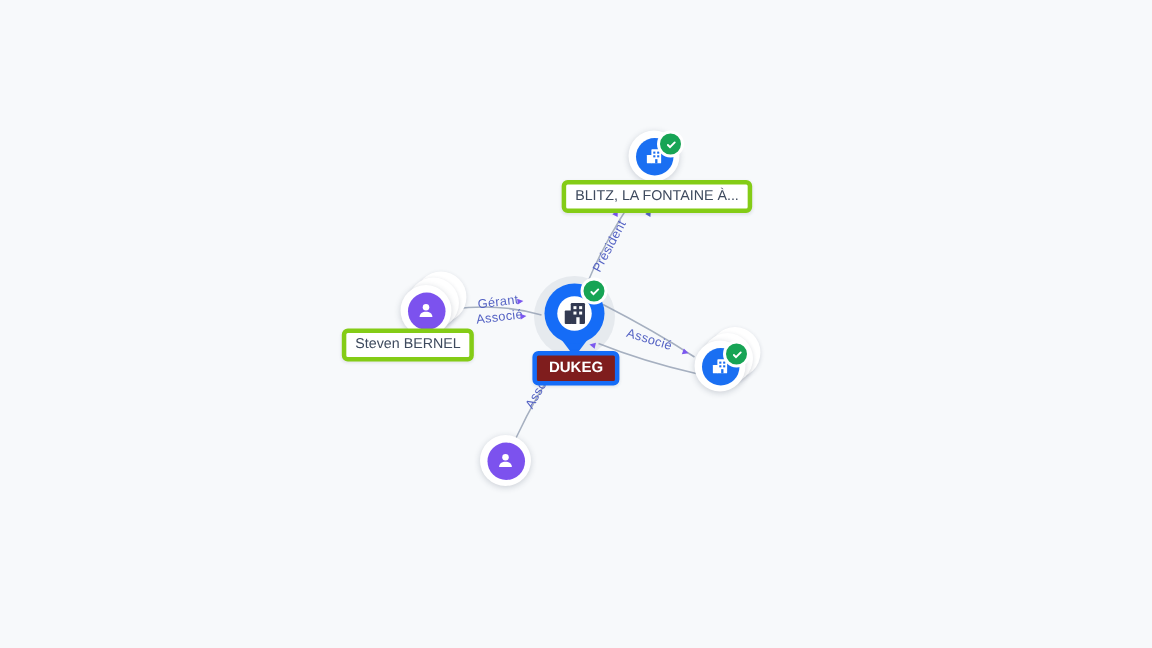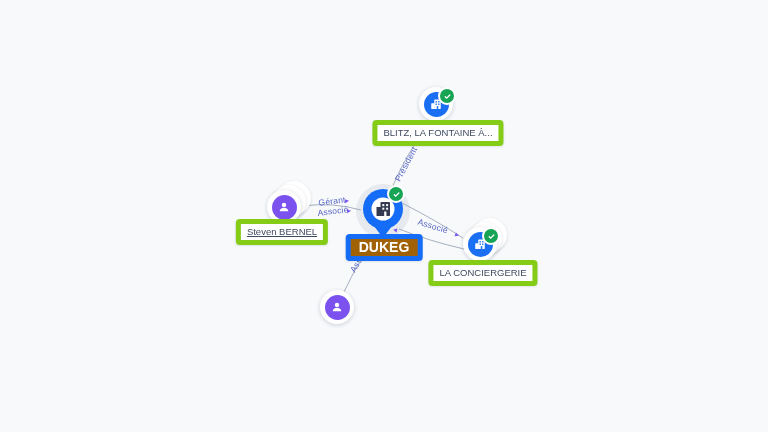--- a/index.html
+++ b/index.html
@@ -29,27 +29,27 @@
   .inner.person{background:#7c52ee;}
 
   .badge{
     position:absolute;width:14px;height:14px;border-radius:50%;
     background:#17a455;border:2px solid #ffffff;z-index:6;
     display:flex;align-items:center;justify-content:center;
   }
 
   .pill{
     position:absolute;transform:translateX(-50%);
-    background:#ffffff;border:5px solid #84cc16;border-radius:4px;
+    background:#ffffff;border:3px solid #84cc16;border-radius:4px;
     padding:2px 6px;font-size:9.5px;color:#3e4a5e;white-space:nowrap;
     box-shadow:0 1px 2px rgba(45,58,82,.10);z-index:7;line-height:12px;
   }
   .pill.primary{
-    background:#a16207;border-color:#156cf7;color:#ffffff;
-    font-weight:bold;font-size:14px;padding:2px 8px;line-height:13px;
+    background:#7f1d1d;border-color:#156cf7;color:#ffffff;
+    font-weight:bold;font-size:10px;padding:2px 8px;line-height:13px;
   }
 
   .halo{
     position:absolute;left:356px;top:184px;width:54px;height:54px;
     border-radius:50%;background:rgba(141,153,174,.16);z-index:2;
   }
   .pin-wrap{position:absolute;left:359px;top:188px;width:48px;height:52px;z-index:5;}
 
   .edge-label{
     position:absolute;font-size:8.5px;color:#5563c4;white-space:nowrap;
@@ -134,33 +134,32 @@
           <rect x="11.1" y="13" width="2.2" height="4"></rect>
         </g>
       </svg>
     </div>
   </div>
   <div class="badge" style="left:482px;top:227px;">
     <svg width="9" height="9" viewBox="0 0 14 14">
         <path d="M3.5 7.3 l2.2 2.2 L10.6 4.6" stroke="#ffffff" stroke-width="2" fill="none" stroke-linecap="round"></path>
       </svg>
   </div>
-  <div class="pill" style="left:483px;top:260px;">LA CONCIERGERIE</div>
 
   <div class="stack" style="left:277px;top:181px;"></div>
   <div class="stack" style="left:272px;top:185px;"></div>
   <div class="ncircle n-steven">
     <div class="inner person">
       <svg width="14" height="14" viewBox="0 0 20 20" fill="#ffffff">
         <circle cx="10" cy="7" r="3.1"></circle>
         <path d="M3.9 16.2 c0-3.4 2.8-5.1 6.1-5.1 s6.1 1.7 6.1 5.1 z"></path>
       </svg>
     </div>
   </div>
-  <div class="pill" style="left:282px;top:219px;text-decoration:underline;">Steven BERNEL</div>
+  <div class="pill" style="left:272px;top:219px;">Steven BERNEL</div>
 
   <div class="ncircle n-kegane">
     <div class="inner person">
       <svg width="14" height="14" viewBox="0 0 20 20" fill="#ffffff">
         <circle cx="10" cy="7" r="3.1"></circle>
         <path d="M3.9 16.2 c0-3.4 2.8-5.1 6.1-5.1 s6.1 1.7 6.1 5.1 z"></path>
       </svg>
     </div>
   </div>
 

